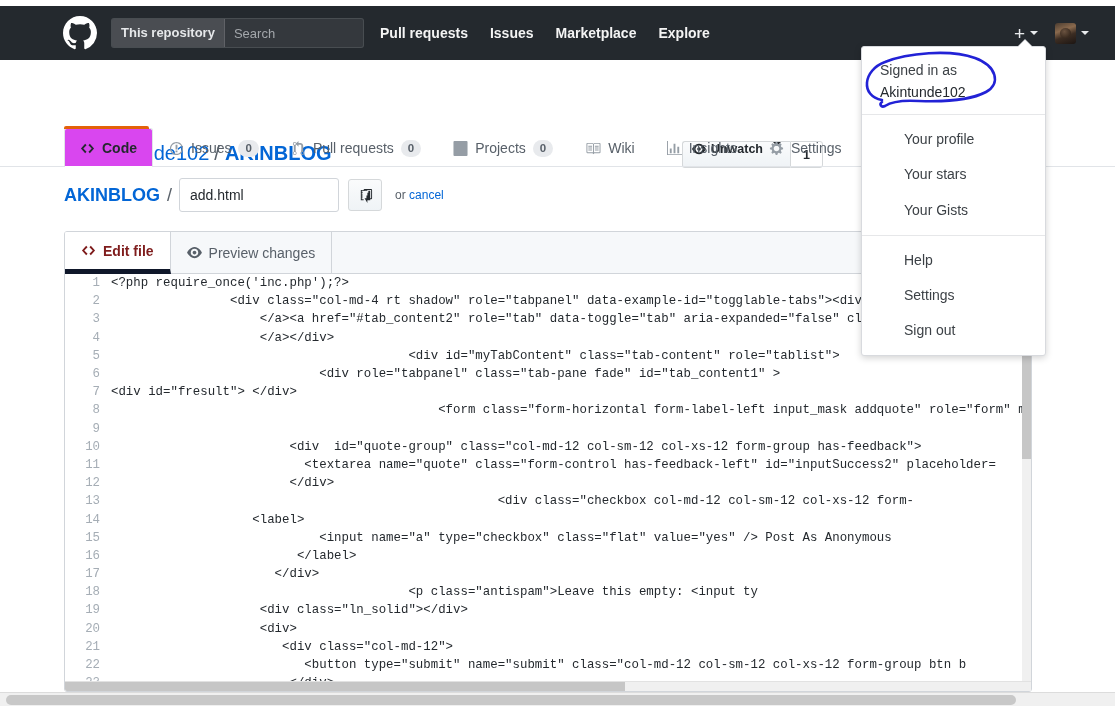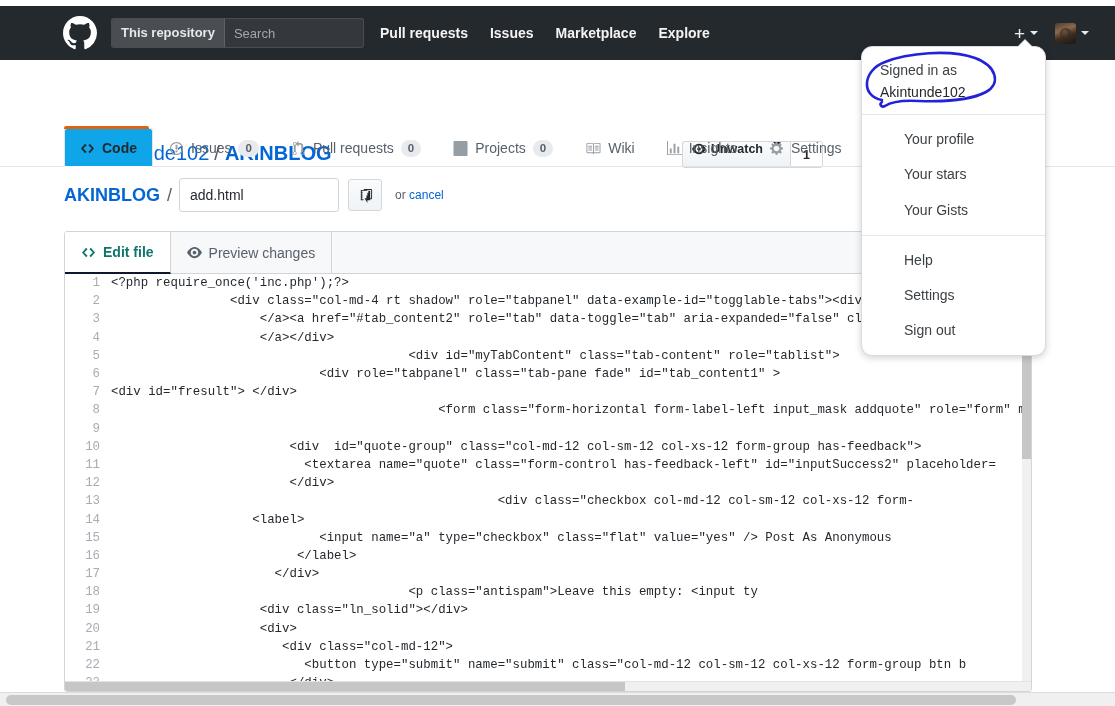--- a/index.html
+++ b/index.html
@@ -72,21 +72,21 @@
     content: ""; position: absolute; left: 5px; top: 5px; width: 11px; height: 10px;
     border-radius: 50% 50% 45% 45%;
     background: radial-gradient(circle at 40% 35%, #6b5340 0%, #3a2b20 70%);
   }
 
   
   .dropdown {
     position: absolute; right: 69px; top: 46px; width: 185px;
     background: #fff;
     border: 1px solid #d8dade;
-    border-radius: 11px;
+    border-radius: 3px;
     box-shadow: 0 2px 7px rgba(0,0,0,0.18);
     z-index: 60;
     padding: 0;
   }
   .dropdown::before {
     content: ""; position: absolute; right: 13px; top: -7px;
     border-left: 7px solid transparent; border-right: 7px solid transparent;
     border-bottom: 7px solid #fff;
     filter: drop-shadow(0 -1px 0 #d8dade);
   }
@@ -151,21 +151,21 @@
   .repo-tab {
     display: flex; align-items: center; gap: 7px;
     padding: 0 15px; font-size: 14px; color: #586069;
     text-decoration: none; border: 1px solid transparent;
     border-bottom: 0; position: relative; top: 1px;
     white-space: nowrap; background: transparent;
   }
   .repo-tab .ticon { color: #959da5; display: inline-flex; align-items: center; }
   .repo-tab.selected {
     color: #24292e; font-weight: bold;
-    background: #0ea5e9;
+    background: #d946ef;
     border-color: #e1e4e8;
     border-radius: 3px 3px 0 0;
   }
   .repo-tab.selected::after {
     content: ""; position: absolute; left: 0; right: 0; bottom: -1px; height: 2px; background: #fff;
   }
   .repo-tab.selected .ticon { color: #24292e; }
   .counter {
     display: inline-block; background: #e8eaed; color: #586069;
     border-radius: 20px; font-size: 11.5px; font-weight: bold;
@@ -209,21 +209,21 @@
   .editor-head {
     height: 42px; background: #f6f8fa; border-bottom: 1px solid #d1d5da;
     display: flex; align-items: stretch; padding-left: 0;
   }
   .etab {
     display: flex; align-items: center; gap: 7px;
     padding: 0 16px; font-size: 14px; color: #586069;
     border-right: 1px solid #d1d5da; text-decoration: none;
     white-space: nowrap;
   }
-  .etab.active { background: #fff; color: #0f766e; font-weight: bold; border-bottom: 2px solid #0f172a; margin-bottom: -1px; }
+  .etab.active { background: #fff; color: #7f1d1d; font-weight: bold; border-bottom: 5px solid #0f172a; margin-bottom: -1px; }
   .etab .ticon { display: inline-flex; align-items: center; }
   .head-right { margin-left: auto; display: flex; align-items: center; padding-right: 12px; }
   .select-tabs {
     height: 27px; border: 1px solid #d5d8da; border-radius: 3px;
     background: linear-gradient(#fafbfc,#eff3f6);
     display: flex; align-items: center; gap: 18px;
     padding: 0 8px; font-size: 12.5px; color: #24292e;
   }
   .sel-arrows { display: flex; flex-direction: column; line-height: 0; color: #24292e; }
 

